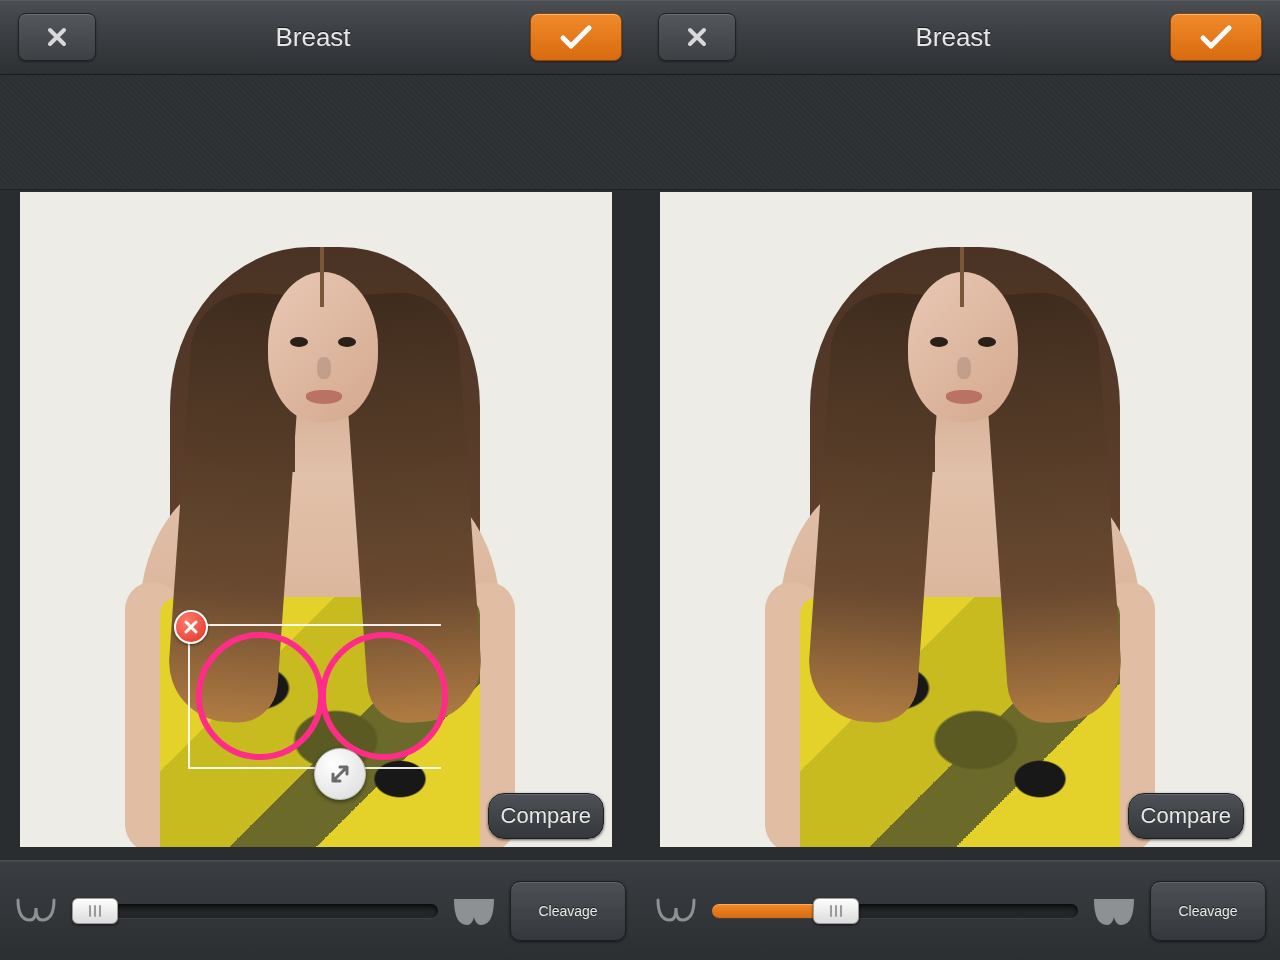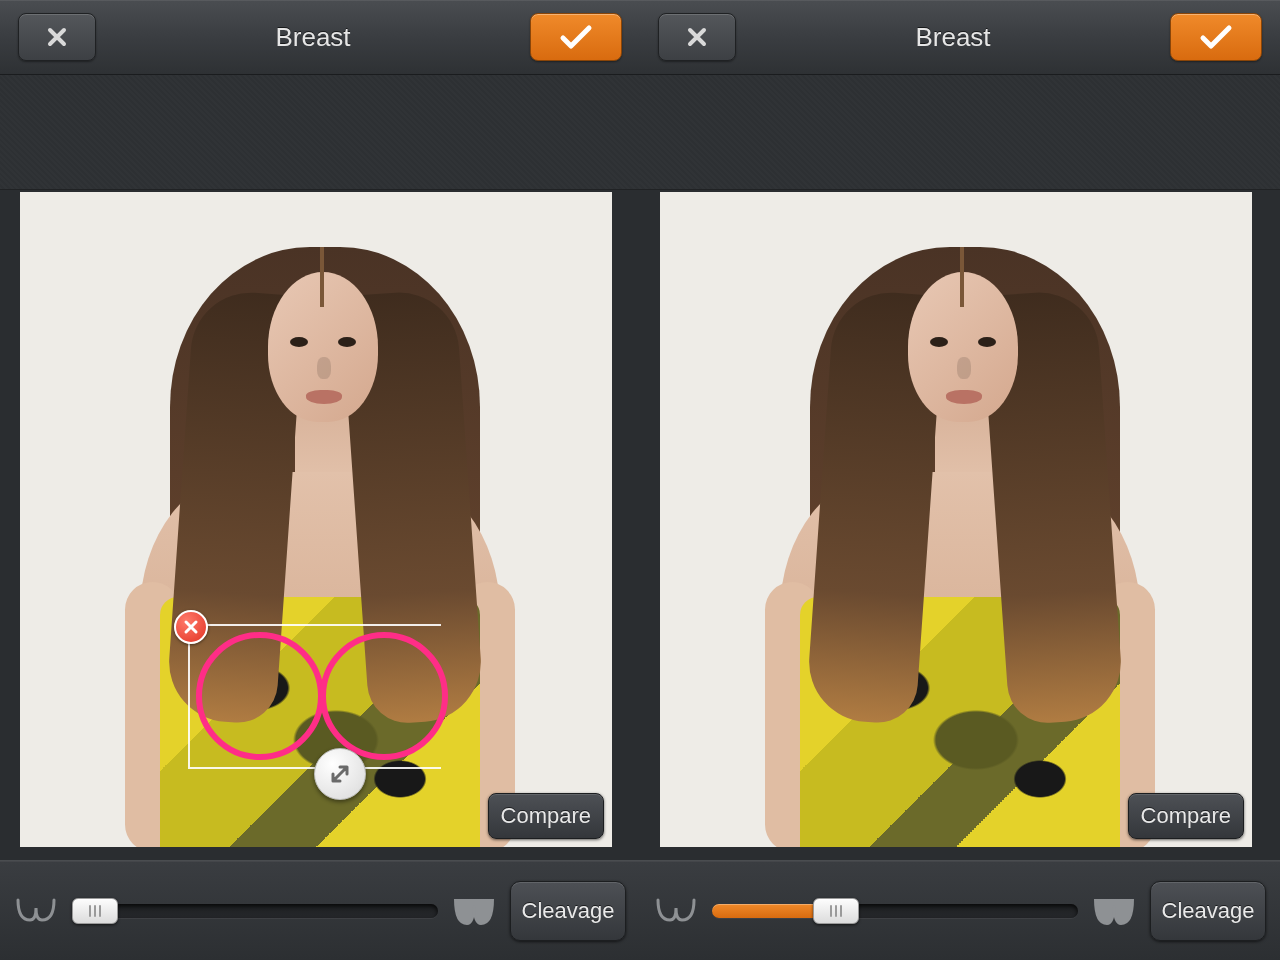--- a/index.html
+++ b/index.html
@@ -178,21 +178,21 @@
     cursor:pointer;
   }
 
   .compare-btn {
     position:absolute;
     right: 8px; bottom: 8px;
     height: 46px;
     padding: 0 12px;
     background: linear-gradient(to bottom, #4d5055, #34373b);
     border: 1px solid #1c1e20;
-    border-radius: 8px;
+    border-radius: 16px;
     color: #e8e8e8;
     font-size: 22px;
     display:flex; align-items:center; justify-content:center;
     box-shadow: inset 0 1px 0 rgba(255,255,255,0.12), 0 1px 3px rgba(0,0,0,0.6);
     cursor:pointer;
     text-shadow: 0 -1px 0 rgba(0,0,0,0.6);
   }
 
   .bottombar {
     height: 100px;
@@ -243,21 +243,21 @@
   }
   .slider-thumb span { width:2px; height:12px; background:#9a9a9a; border-radius:1px; }
 
   .cleavage-btn {
     width: 116px;
     height: 60px;
     background: linear-gradient(to bottom, #4d5055, #34373b);
     border: 1px solid #1c1e20;
     border-radius: 10px;
     color: #eaeaea;
-    font-size: 22px;
+    font-size: 14px;
     display:flex; align-items:center; justify-content:center;
     box-shadow: inset 0 1px 0 rgba(255,255,255,0.12), 0 1px 3px rgba(0,0,0,0.6);
     cursor:pointer;
     text-shadow: 0 -1px 0 rgba(0,0,0,0.6);
     flex-shrink:0;
   }
 </style>
 </head>
 <body>
 

